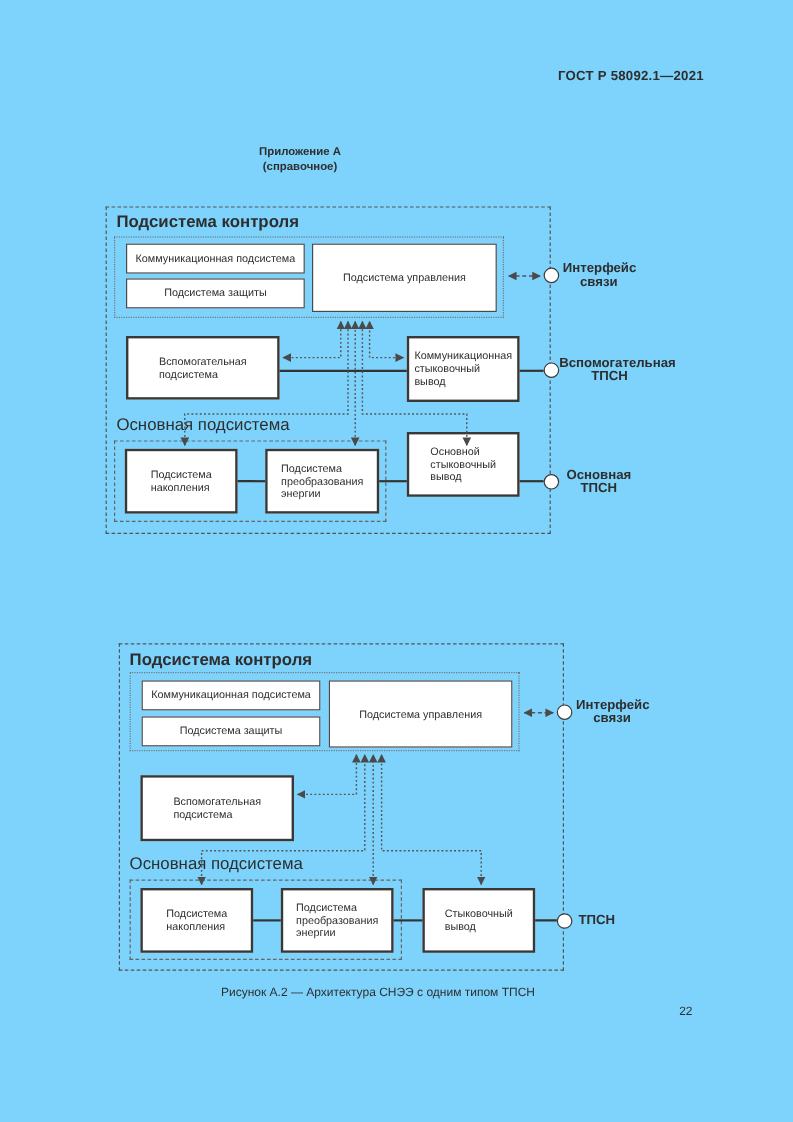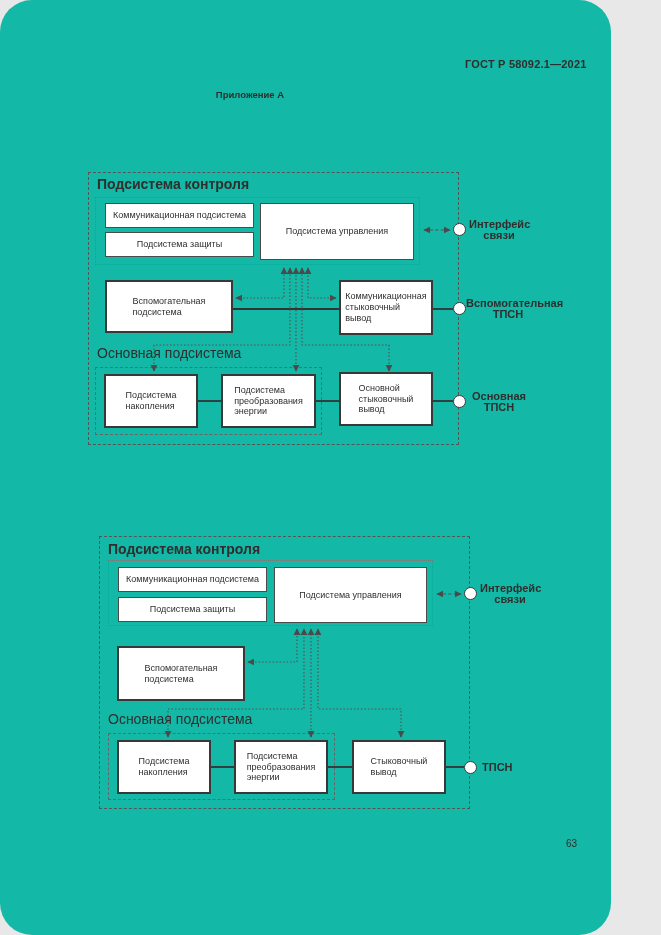--- a/index.html
+++ b/index.html
@@ -1,23 +1,23 @@
 <!DOCTYPE html>
 <html><head>
 <meta charset="utf-8">
 <style>
   html,body{margin:0;padding:0;background:#e8e8e8;}
   .page{
-    position:relative;width:611px;height:935px;background:#14b8a6;
-    font-family:"Liberation Sans", sans-serif;color:#2e2e2e;overflow:hidden;border-radius:32px;
+    position:relative;width:661px;height:935px;background:#7dd3fc;
+    font-family:"Liberation Sans", sans-serif;color:#2e2e2e;overflow:hidden;
   }
   .abs{position:absolute;}
   .hdr{font-weight:bold;font-size:11px;letter-spacing:.2px;}
   .center-block{left:0;width:500px;text-align:center;}
-  .apx{font-size:9.5px;font-weight:bold;line-height:13px;}
+  .apx{font-size:9.5px;font-weight:bold;line-height:13px;margin-top:32px;}
   .sect{font-size:10px;font-weight:bold;}
   .cap{left:65px;width:500px;text-align:center;font-size:10px;}
   .pgnum{font-size:10px;}
 
   
   .diag{position:absolute;width:371px;height:273px;border:1px dashed #555;box-sizing:border-box;}
   .glabel{position:absolute;font-size:14px;white-space:nowrap;}
   .glabel.bold{font-weight:bold;}
   .dgroup{position:absolute;border:1px dotted #777;box-sizing:border-box;}
   .dgroup.maing{border:1px dashed #666;}
@@ -39,20 +39,21 @@
   .dashline{stroke:#555;stroke-width:1.2;fill:none;stroke-dasharray:3.4 2.2;}
 </style>
 </head>
 <body>
 
 <div class="page">
 
   <div class="abs hdr" style="left:465px;top:58px;">ГОСТ Р 58092.1—2021</div>
 
   <div class="abs center-block apx" style="top:88px;">Приложение А</div>
+  <div class="abs center-block apx" style="top:101px;">(справочное)</div>
 
   <div class="diag" style="left:88px;top:172px;">
     <div class="glabel bold" style="left:8px;top:3px;">Подсистема контроля</div>
 
     <div class="dgroup" style="left:6px;top:24px;width:325px;height:68px;"></div>
     <div class="box" style="left:16px;top:30px;width:149px;height:25px;">Коммуникационная подсистема</div>
     <div class="box" style="left:16px;top:59px;width:149px;height:25px;">Подсистема защиты</div>
     <div class="box" style="left:171px;top:30px;width:154px;height:57px;">Подсистема управления</div>
 
     <div class="box heavy" style="left:16px;top:107px;width:128px;height:53px;">Вспомогательная
@@ -61,21 +62,21 @@
 стыковочный
 вывод</div>
 
     <div class="glabel" style="left:8px;top:172px;">Основная подсистема</div>
     <div class="dgroup maing" style="left:6px;top:194px;width:227px;height:68px;"></div>
     <div class="box heavy" style="left:15px;top:201px;width:94px;height:54px;">Подсистема
 накопления</div>
     <div class="box heavy" style="left:132px;top:201px;width:95px;height:54px;">Подсистема
 преобразования
 энергии</div>
-    <div class="box heavy" style="left:250px;top:199px;width:94px;height:54px;">Основной
+    <div class="box heavy" style="left:250px;top:187px;width:94px;height:54px;">Основной
 стыковочный
 вывод</div>
 
     <svg class="wires" viewBox="0 0 371 273">
       <defs>
         <marker id="a1" viewBox="0 0 8 8" refX="7.2" refY="4" markerWidth="6" markerHeight="6" orient="auto-start-reverse">
           <path d="M0,0 L8,4 L0,8 z" fill="#4a4a4a"></path>
         </marker>
       </defs>
 
@@ -146,16 +147,17 @@
       <path class="dotline" d="M301,200 V172 H218 V92" marker-start="url(#a2)" marker-end="url(#a2)"></path>
     </svg>
 
     <div class="port" style="left:364px;top:50px;"></div>
     <div class="port" style="left:364px;top:224px;"></div>
     <div class="rlabel" style="left:380px;top:46px;width:60px;">Интерфейс
 связи</div>
     <div class="rlabel single" style="left:382px;top:225px;width:60px;">ТПСН</div>
   </div>
 
+  <div class="abs cap" style="top:822px;">Рисунок А.2 — Архитектура СНЭЭ с одним типом ТПСН</div>
 
-  <div class="abs pgnum" style="left:566px;top:838px;">63</div>
+  <div class="abs pgnum" style="left:566px;top:838px;">22</div>
 
 </div>
 
 </body></html>

